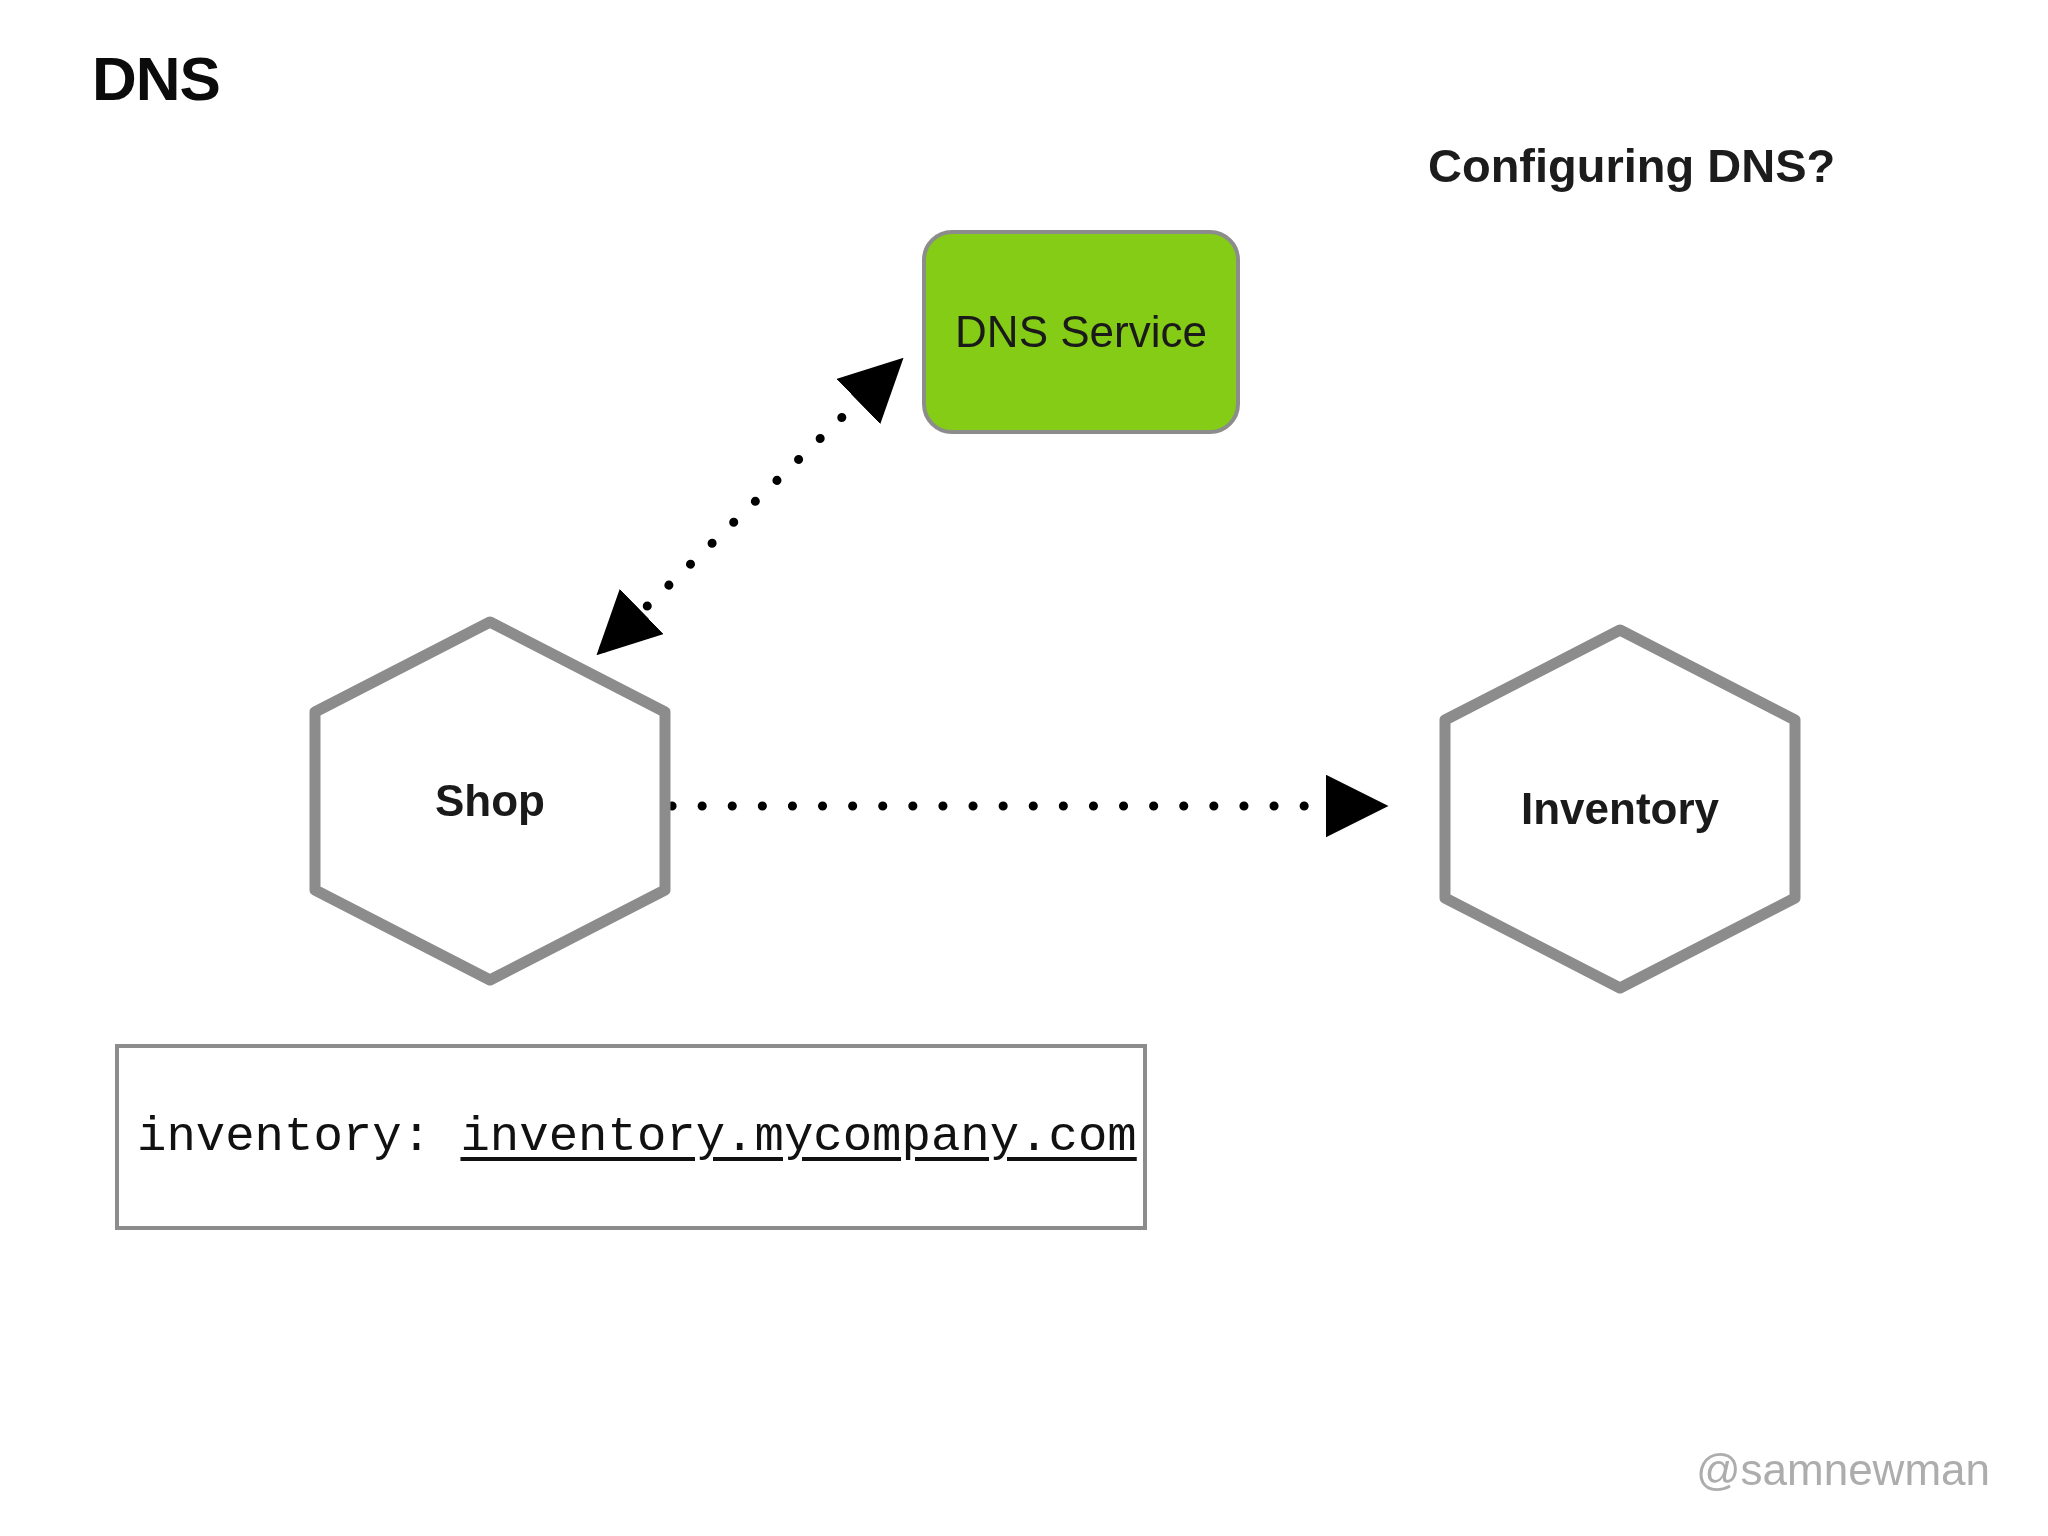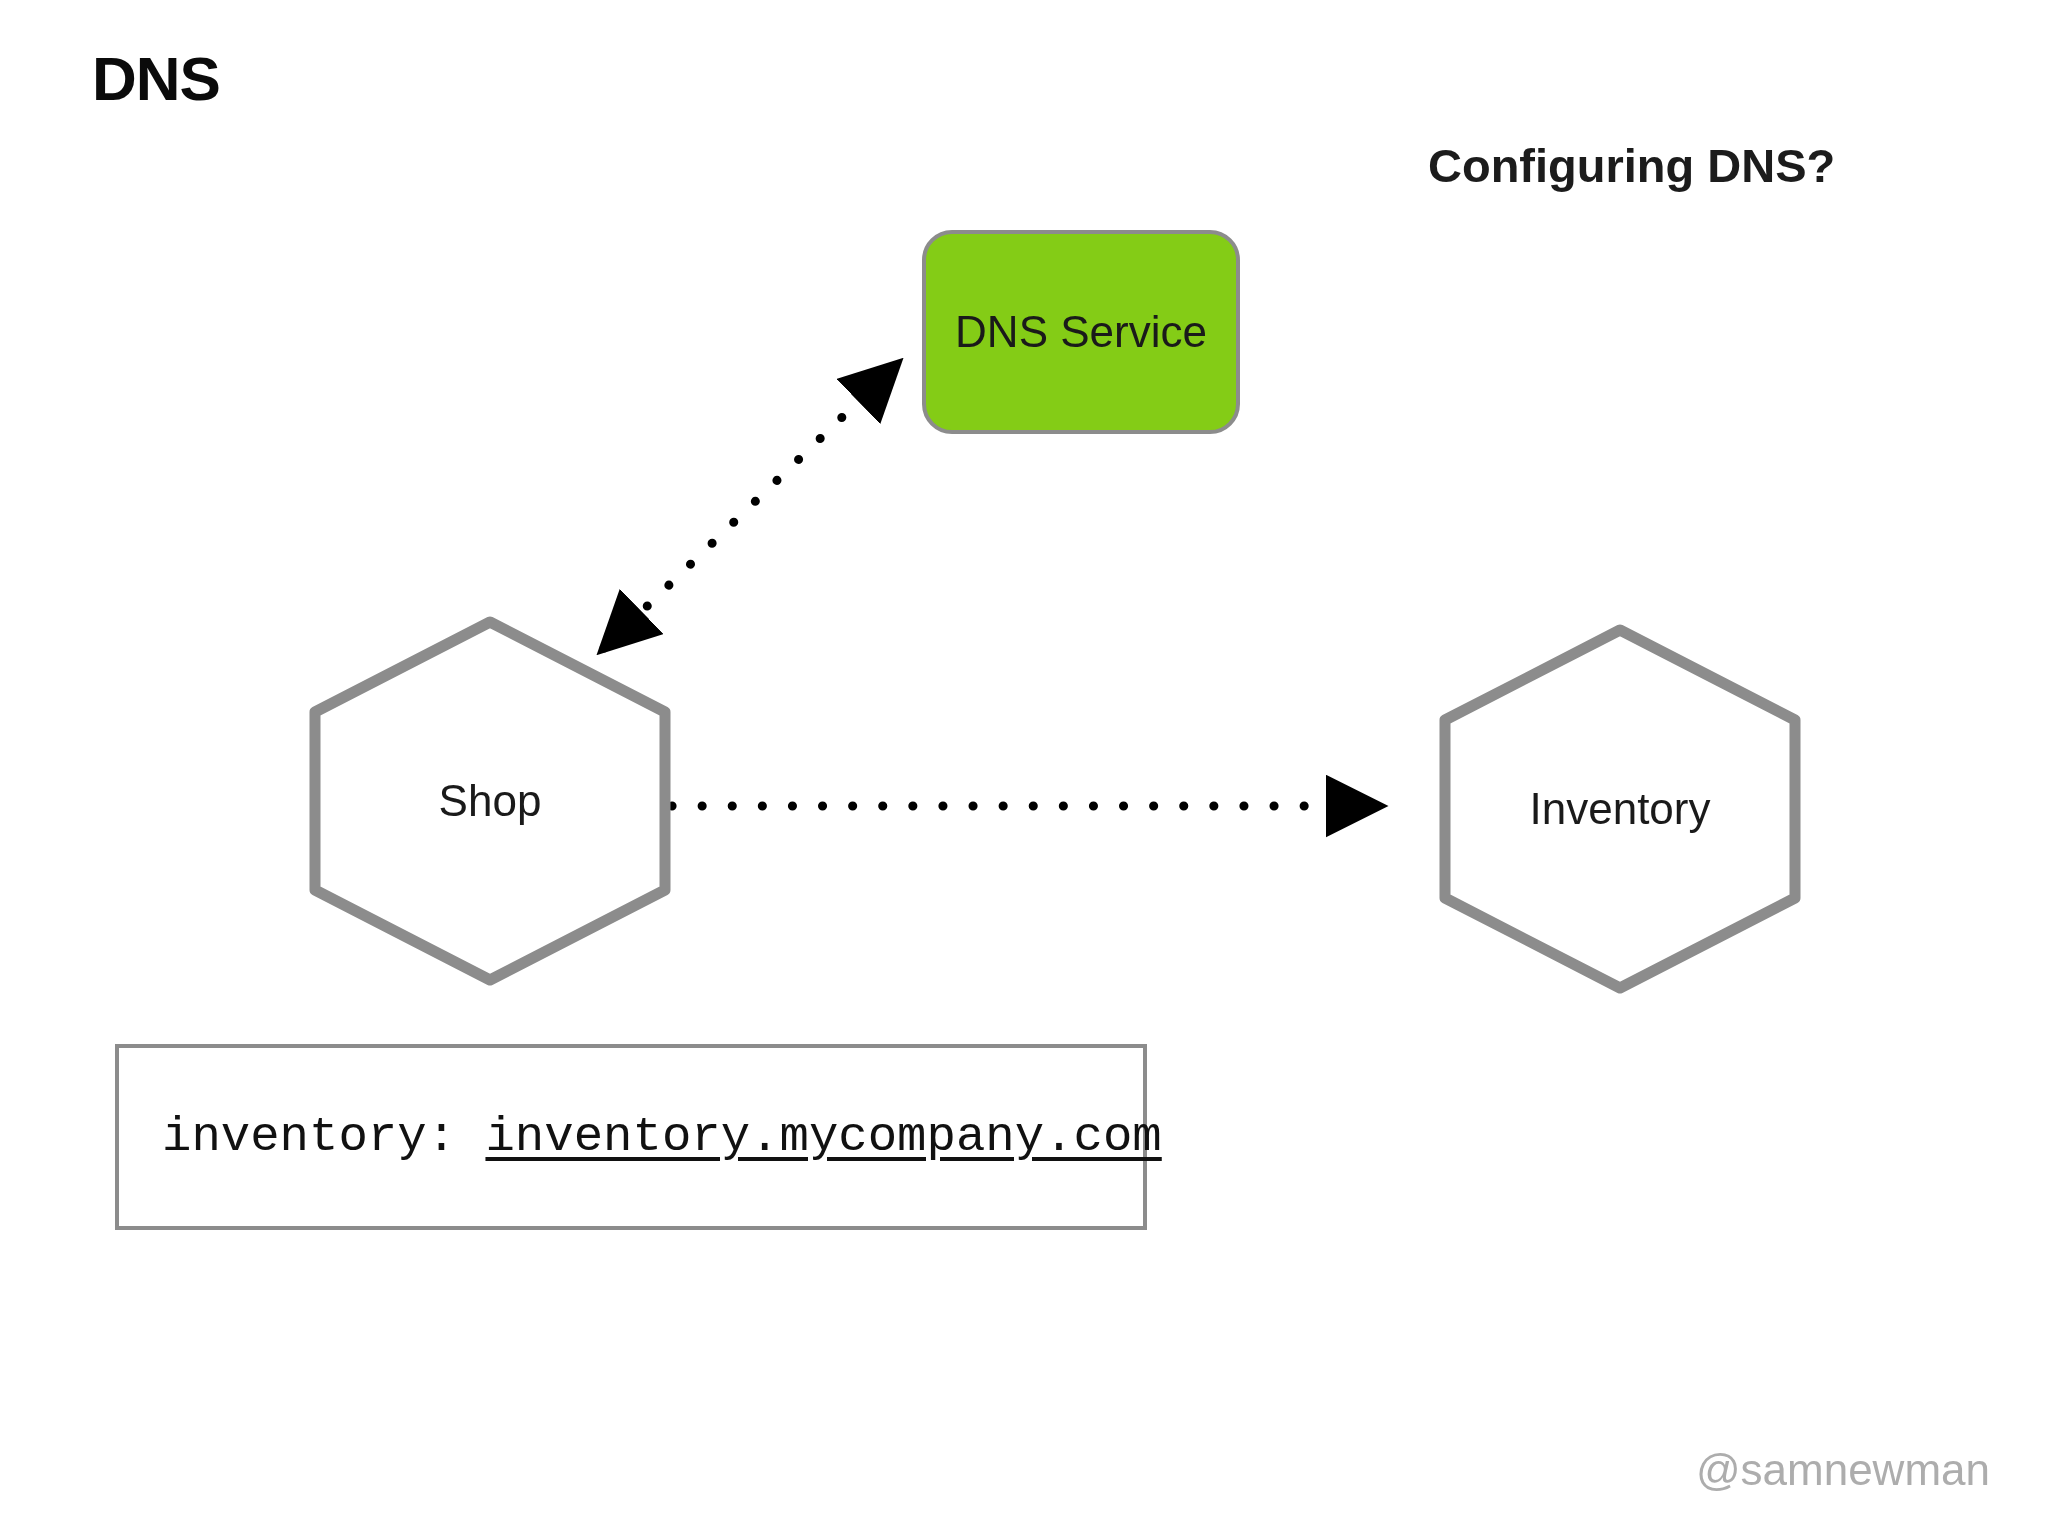--- a/index.html
+++ b/index.html
@@ -69,21 +69,21 @@
     overflow:visible;
   }
   .hex-node .node-label {
     position:absolute;
     left:0; top:0;
     width:370px; height:378px;
     display:flex;
     align-items:center;
     justify-content:center;
     font-size:44px;
-    font-weight:400;
+    font-weight:700;
     color:#1a1a1a;
     white-space:nowrap;
   }
   #shop-node    { left:305px;  top:612px; }
   #inventory-node { left:1435px; top:620px; }
 
   
   #connector-layer {
     position:absolute;
     left:0; top:0;
@@ -95,27 +95,26 @@
   #config-box {
     position:absolute;
     left:115px; top:1044px;
     width:1032px; height:186px;
     border:4px solid #8c8c8c;
     background:#ffffff;
     display:flex;
     align-items:center;
   }
   #config-text {
-    padding-left:31px;
+    padding-left:18px;
     font-family:"Liberation Mono", "DejaVu Sans Mono", monospace;
     font-size:49px;
     color:#111111;
     white-space:pre;
     letter-spacing:0px;
-    margin-left:12px;
   }
   #config-key { text-decoration:none; }
   #config-value { text-decoration:underline; text-underline-offset:7px; }
 
   
   .footer-text {
     position:absolute;
     bottom:44px;
     font-size:44px;
     font-weight:300;

